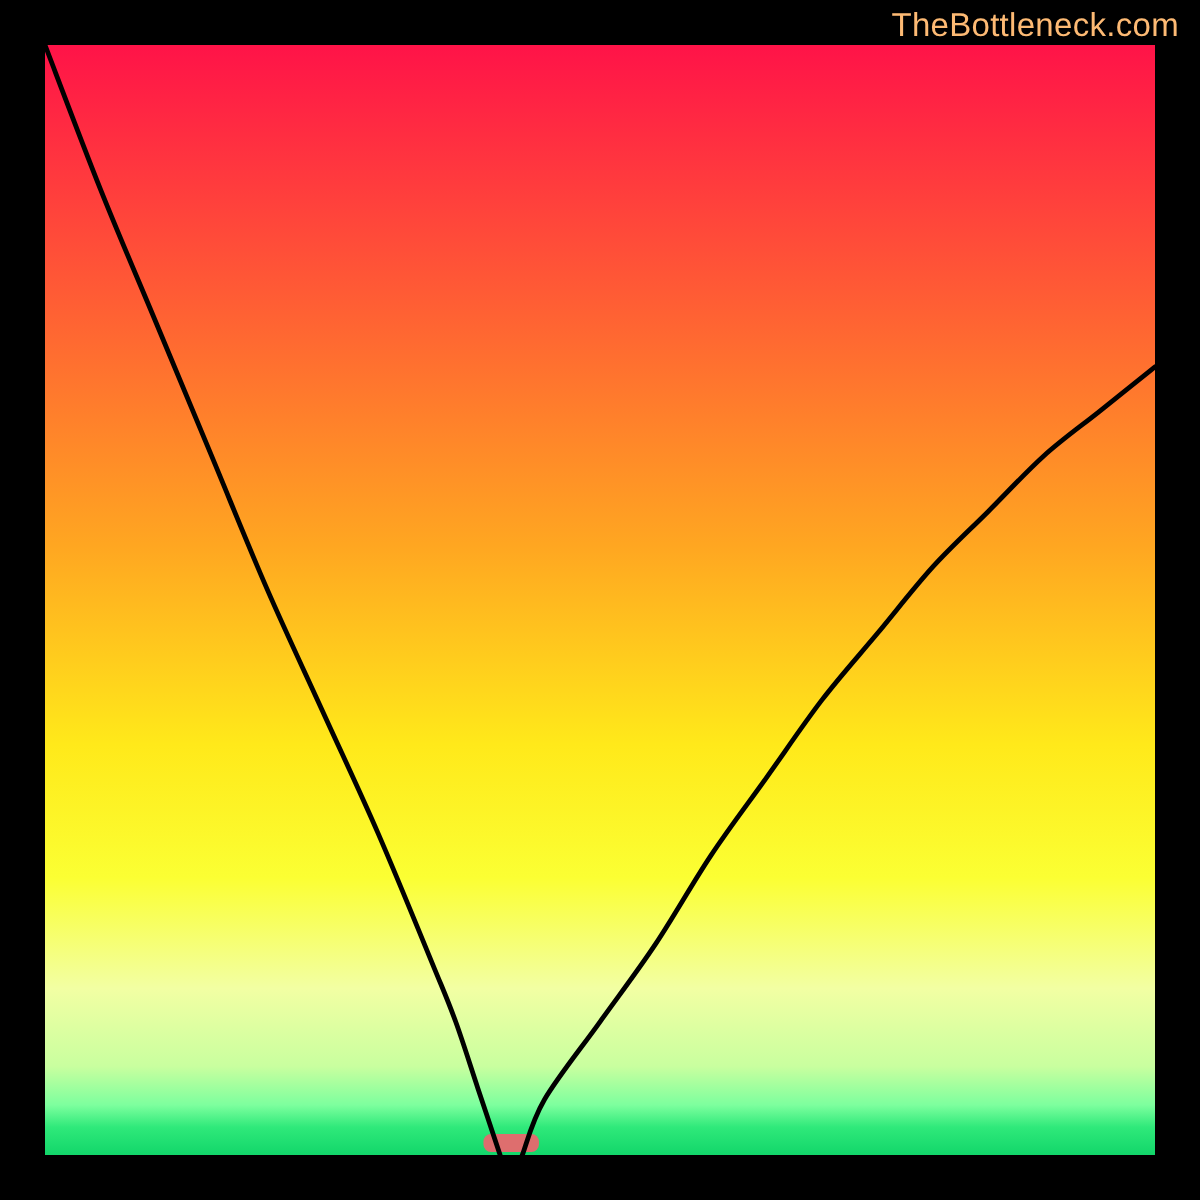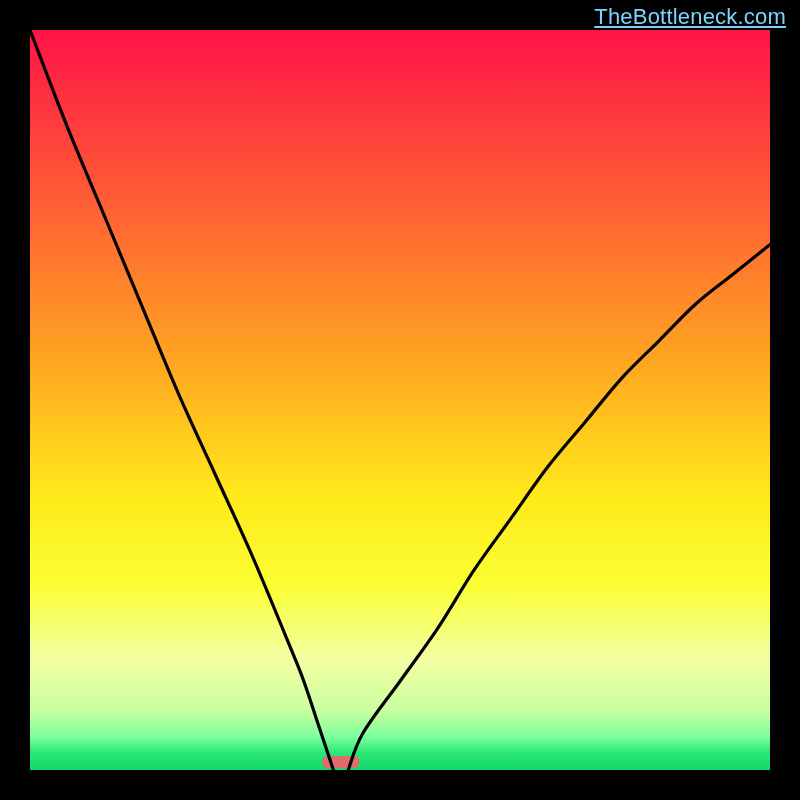--- a/index.html
+++ b/index.html
@@ -16,26 +16,25 @@
     left: 0;
     top: 0;
     width: 800px;
     height: 800px;
     background: #000;
   }
   .watermark {
     position: absolute;
     top: 4px;
     right: 14px;
-    color: #7dd3fc;
+    color: #fdba74;
     font-size: 22px;
     font-weight: 500;
     letter-spacing: 0.2px;
     user-select: none;
-    text-decoration: underline;
   }
   svg {
     position: absolute;
     left: 0;
     top: 0;
   }
 </style>
 </head>
 <body>
 

